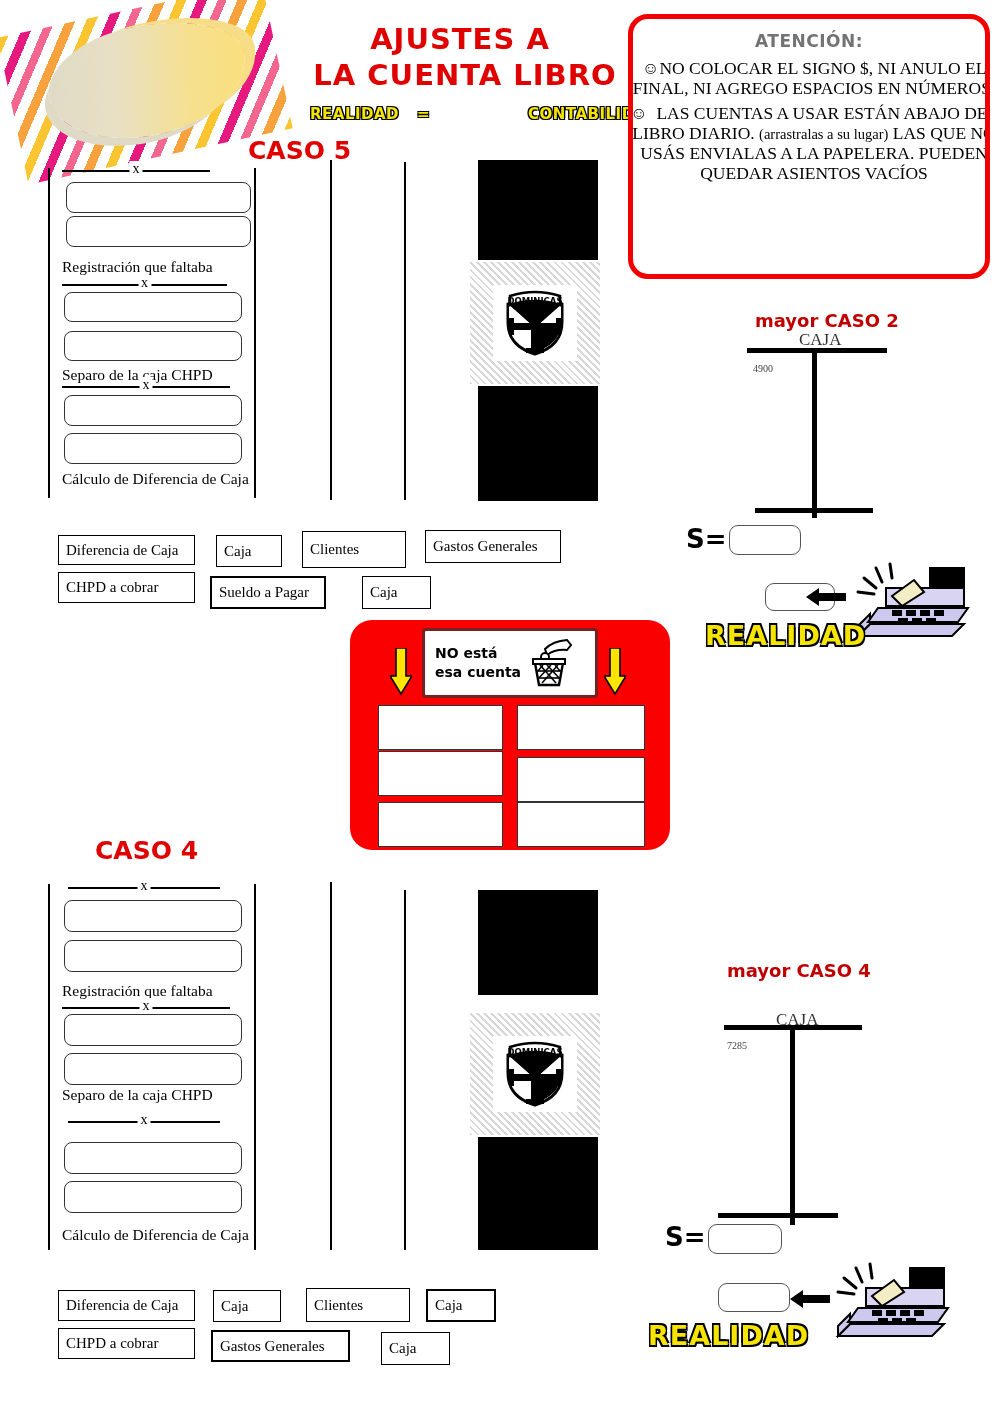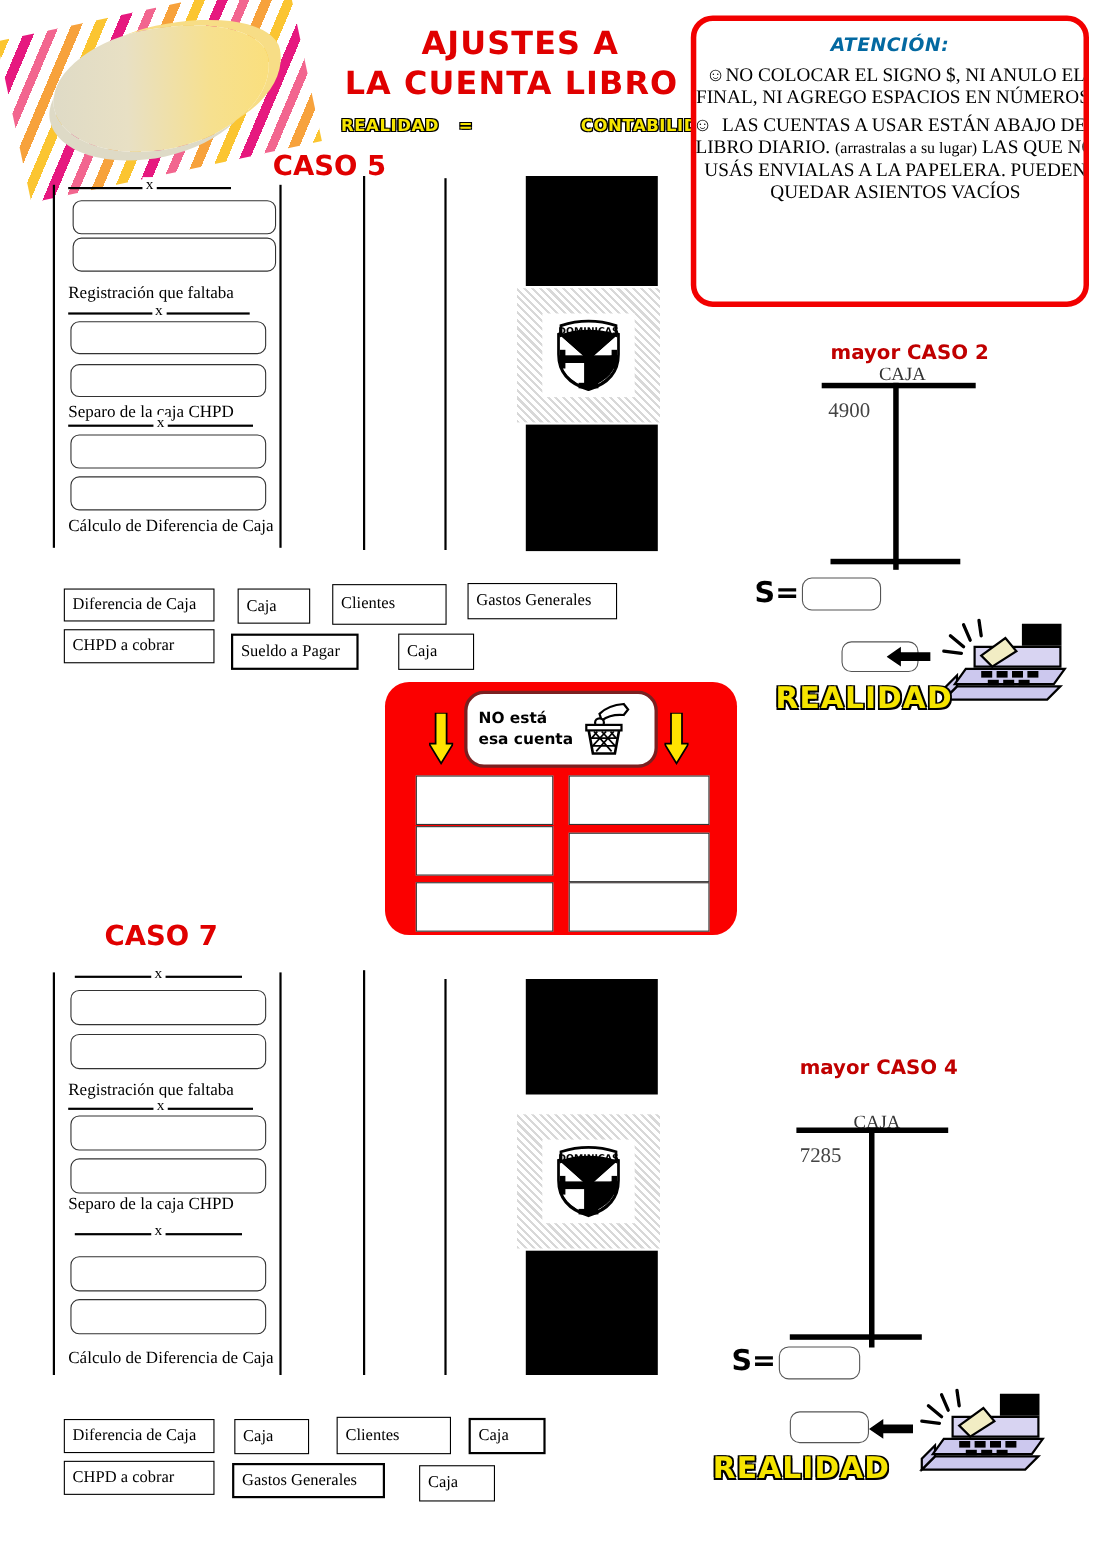--- a/index.html
+++ b/index.html
@@ -17,21 +17,21 @@
   .brush .blob{position:absolute;left:38px;top:18px;width:200px;height:110px;
     background:linear-gradient(100deg,#dedac6 0%,#e8e0c4 35%,#f6e08f 70%,#fbdf7a 100%);
     border-radius:46% 54% 50% 50% / 48% 42% 58% 52%;
     box-shadow:14px -4px 0 -2px #f7dd86, -10px 10px 0 -4px #dedac6;}
 
   
   .ttl{font-family:"DejaVu Sans",sans-serif;font-weight:bold;color:#e00000;
        text-align:center;letter-spacing:1px;
        text-shadow:-1.5px -1.5px 0 #fff,1.5px -1.5px 0 #fff,-1.5px 1.5px 0 #fff,
                    1.5px 1.5px 0 #fff,0 0 2px #fff;}
-  #title1{left:308px;top:22px;width:330px;font-size:29px;}
+  #title1{left:295px;top:22px;width:330px;font-size:29px;}
   #title2{left:300px;top:58px;width:330px;font-size:29px;}
   .eqlbl{position:absolute;font-family:"DejaVu Sans",sans-serif;font-weight:bold;
     font-size:15px;color:#f5e400;letter-spacing:.5px;
     text-shadow:-1.2px -1.2px 0 #000,1.2px -1.2px 0 #000,-1.2px 1.2px 0 #000,1.2px 1.2px 0 #000;}
   #lbl-realidad-top{left:310px;top:105px;}
   #lbl-equals{left:417px;top:105px;}
   #lbl-contab{left:528px;top:105px;}
 
   .caso{position:absolute;font-family:"DejaVu Sans",sans-serif;font-weight:bold;
     font-size:25px;color:#e00000;
@@ -41,22 +41,22 @@
   #caso4-heading{left:95px;top:836px;}
 
   .mayor{position:absolute;font-family:"DejaVu Sans",sans-serif;font-weight:bold;
     font-size:18px;color:#c00000;text-shadow:0 0 2px #fff,1px 1px 0 #fff;}
   #mayor3-label{left:755px;top:310px;}
   #mayor4-label{left:727px;top:960px;}
 
   
   #attention-box{left:628px;top:14px;width:362px;height:265px;border:5px solid #f20000;
      border-radius:20px;background:#fff;box-sizing:border-box;overflow:hidden;}
-  #attention-title{font-family:"DejaVu Sans",sans-serif;font-weight:bold;color:#0369a1;
-     font-size:17px;text-align:center;margin-top:12px;letter-spacing:.5px;font-style:italic;}
+  #attention-title{font-family:"DejaVu Sans",sans-serif;font-weight:bold;color:#737373;
+     font-size:17px;text-align:center;margin-top:12px;letter-spacing:.5px;}
   .att-p{font-size:17.5px;line-height:1.16;text-align:center;width:380px;
      margin-left:-9px;}
   #att-line1{margin-top:7px;}
   #att-line2{margin-top:4px;}
   .small-it{font-size:14.5px;}
 
   
   .jbar{position:absolute;width:2px;background:#000;}
   .jcol{position:absolute;width:1.6px;background:#000;}
   .xrule{position:absolute;height:16px;}
@@ -76,30 +76,30 @@
   .blk{position:absolute;background:#000;}
   .crestwrap{position:absolute;background:
      repeating-linear-gradient(45deg,#d8d8d8 0 2px,#fff 2px 5px);
      display:flex;align-items:center;justify-content:center;}
   .crestwhite{background:#fff;display:flex;align-items:center;justify-content:center;}
 
   
   #trash-panel{left:350px;top:620px;width:320px;height:230px;background:#fb0000;
      border-radius:22px;}
   #trash-header{position:absolute;left:72px;top:8px;width:170px;height:64px;background:#fff;
-     border:3px solid #7a2020;border-radius:18px;display:flex;align-items:center;}
+     border:3px solid #7a2020;border-radius:4px;display:flex;align-items:center;}
   #trash-header-text{font-family:"DejaVu Sans",sans-serif;font-weight:bold;font-size:14px;
      line-height:1.35;margin-left:10px;white-space:pre-line;}
   .arrow-down{position:absolute;width:22px;height:48px;}
   .slot{position:absolute;background:#fff;border:1.5px solid #333;box-sizing:border-box;}
 
   
   .tbar-h{position:absolute;height:5px;background:#000;}
   .tbar-v{position:absolute;width:5px;background:#000;}
-  .tnum{position:absolute;font-size:19px;color:#444;font-family:Liberation Serif, serif;}
+  .tnum{position:absolute;font-size:10px;color:#444;font-family:Liberation Serif, serif;}
   .seq{position:absolute;font-family:"DejaVu Sans",sans-serif;font-weight:bold;font-size:26px;}
   .tbox{position:absolute;border:1.6px solid #555;border-radius:9px;background:#fff;
      box-sizing:border-box;}
   .cajalbl{position:absolute;font-size:17px;color:#333;background:#fff;padding:0 4px;}
   .realidad{position:absolute;font-family:"DejaVu Sans",sans-serif;font-weight:bold;
      font-size:27px;color:#f5e400;letter-spacing:1px;
      text-shadow:-1.6px -1.6px 0 #000,1.6px -1.6px 0 #000,-1.6px 1.6px 0 #000,1.6px 1.6px 0 #000;}
   .blackarrow{position:absolute;}
 </style>
 </head>
@@ -266,21 +266,21 @@
       </svg>
   </div>
   <div class="slot" style="left:28px;top:85px;width:125px;height:45px;"></div>
   <div class="slot" style="left:28px;top:131px;width:125px;height:45px;"></div>
   <div class="slot" style="left:28px;top:182px;width:125px;height:45px;"></div>
   <div class="slot" style="left:167px;top:85px;width:128px;height:45px;"></div>
   <div class="slot" style="left:167px;top:137px;width:128px;height:45px;"></div>
   <div class="slot" style="left:167px;top:182px;width:128px;height:45px;"></div>
 </div>
 
-<div class="caso" id="caso4-heading">CASO 7</div>
+<div class="caso" id="caso4-heading">CASO 4</div>
 
 <div class="jbar" style="left:48px;top:884px;height:366px;"></div>
 <div class="jcol" style="left:254px;top:884px;height:366px;"></div>
 <div class="jcol" style="left:330px;top:882px;height:368px;"></div>
 <div class="jcol" style="left:404px;top:890px;height:360px;"></div>
 
 <div class="xrule" style="left:68px;top:879px;width:152px;">
   <div class="ln" style="left:0;width:152px;"></div>
     <div class="xl">x</div>
 </div>

